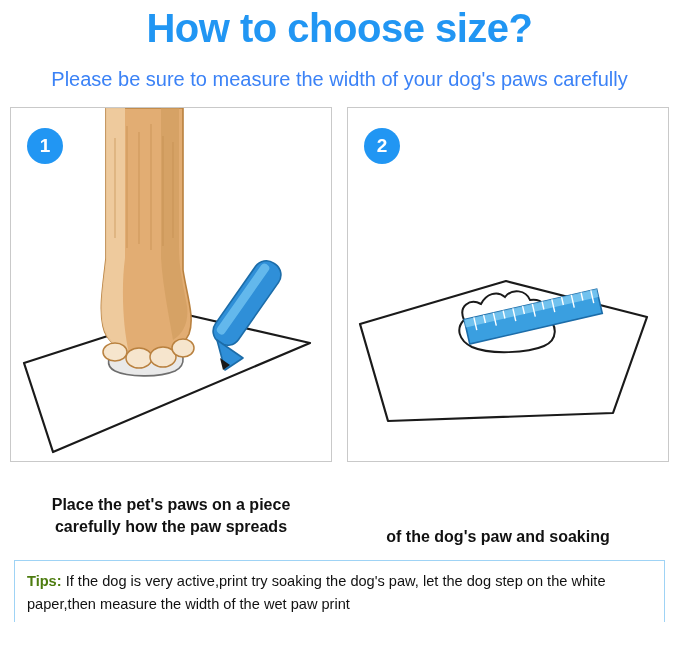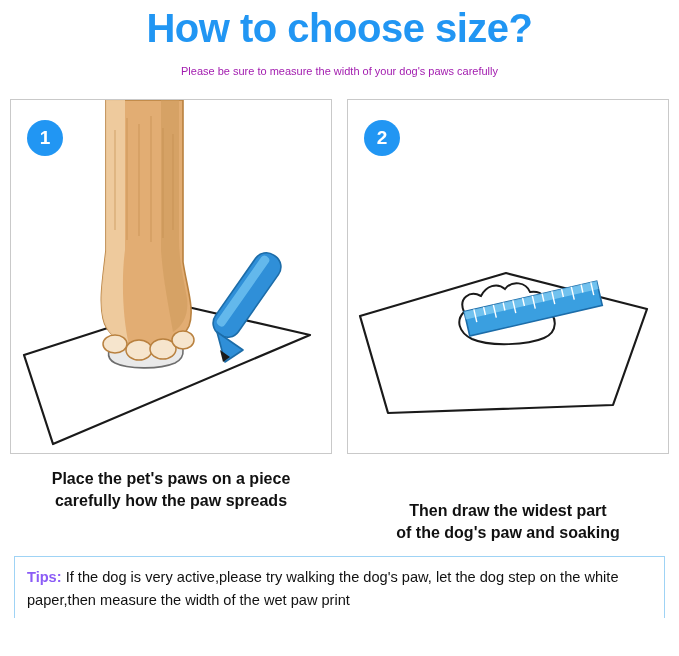--- a/index.html
+++ b/index.html
@@ -25,24 +25,24 @@
     text-align: center;
     color: #2196f3;
     font-size: 40px;
     font-weight: bold;
     letter-spacing: -0.5px;
     margin: 4px 0 0 0;
     line-height: 48px;
   }
   .subtitle {
     text-align: center;
-    font-size: 11px;
+    font-size: 20px;
     line-height: 22px;
-    color: #a21caf;
-    margin-top: 8px;
+    color: #3b82f6;
+    margin-top: 16px;
   }
   .subtitle .l2 {
     display: block;
   }
   .panels {
     display: flex;
     gap: 15px;
     padding: 0 10px;
     margin-top: 17px;
     box-sizing: border-box;
@@ -72,23 +72,23 @@
     box-sizing: border-box;
     z-index: 5;
   }
   .panel svg {
     position: absolute;
     left: 0;
     top: 0;
   }
   .captions {
     display: flex;
-    gap: 15px;
+    gap: 5px;
     padding: 0 10px;
-    margin-top: 14px;
+    margin-top: 32px;
     box-sizing: border-box;
   }
   .caption {
     width: 322px;
     text-align: center;
     font-size: 16px;
     font-weight: bold;
     line-height: 22px;
     color: #111;
   }
@@ -107,21 +107,21 @@
     height: 62px;
     padding: 9px 12px 0 12px;
     position: relative;
   }
   .tips-text {
     font-size: 14.6px;
     line-height: 23px;
     color: #111;
   }
   .tips-label {
-    color: #8b5cf6;
+    color: #4d7c0f;
     font-weight: bold;
   }
 </style>
 </head>
 <body>
 
 <div class="page">
 
   <div class="title">How to choose size?</div>
 
@@ -203,25 +203,24 @@
     </div>
 
   </div>
 
   <div class="captions">
     <div class="caption caption-1">
       <span>Place the pet's paws on a piece</span>
       <span>carefully how the paw spreads</span>
     </div>
     <div class="caption caption-2">
-      <span>Then draw the widest part</span>
       <span>of the dog's paw and soaking</span>
     </div>
   </div>
 
   <div class="tips">
     <div class="tips-text">
-      <span class="tips-label">Tips:</span><span> If the dog is very active,please try walking the dog's paw,  let the dog</span>
+      <span class="tips-label">Tips:</span><span> If the dog is very active,print try soaking the dog's paw,  let the dog</span>
       <span>step on the white paper,then measure the width of the wet paw print</span>
     </div>
   </div>
 
 </div>
 
 </body></html>

